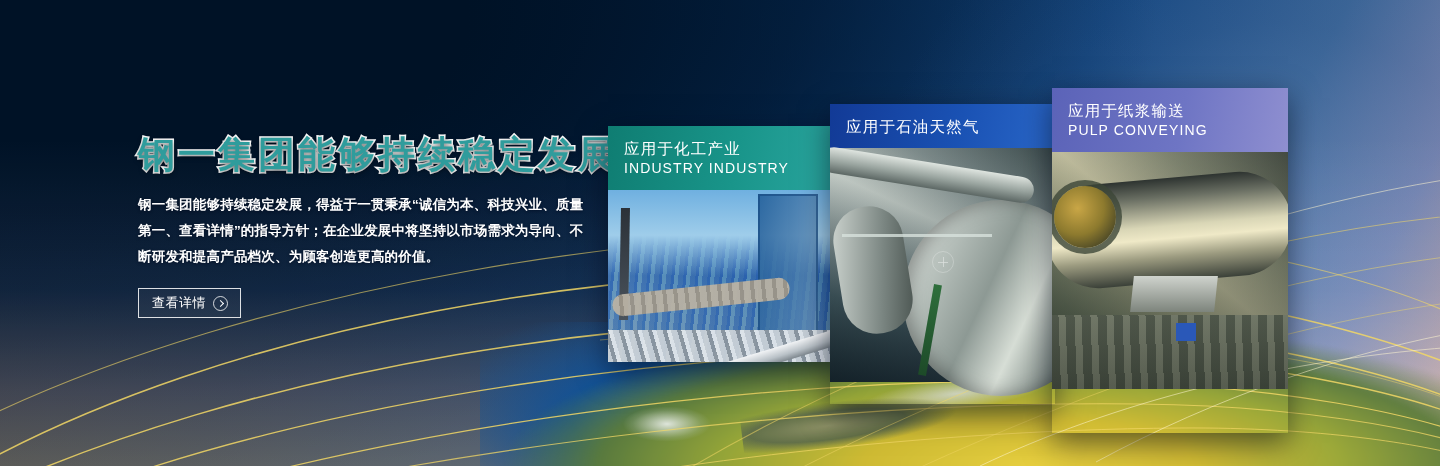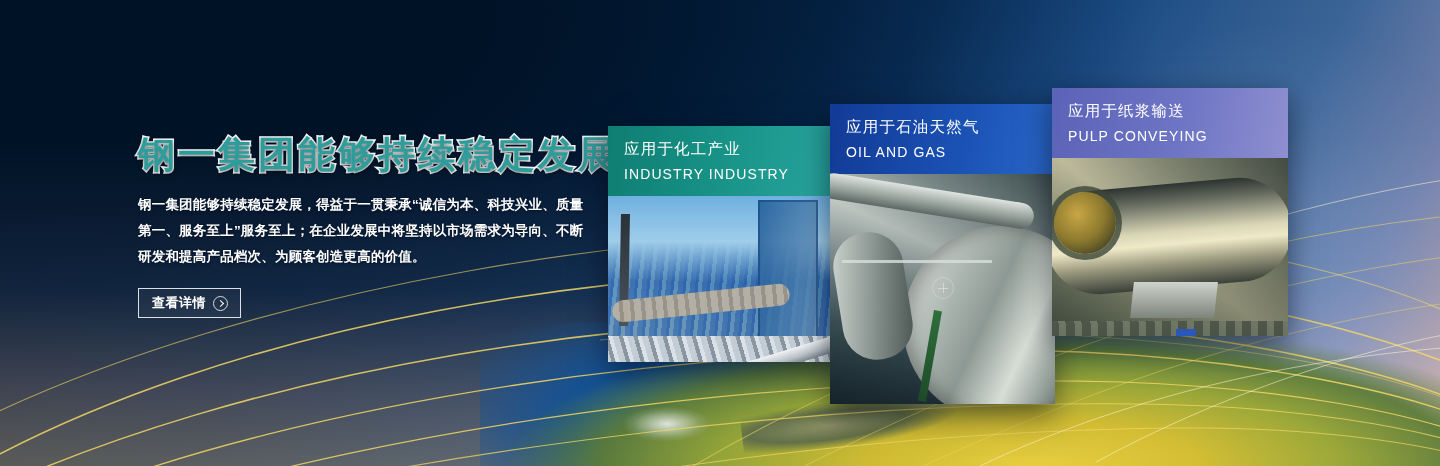--- a/index.html
+++ b/index.html
@@ -92,21 +92,21 @@
     width:446px;
     text-shadow:0 1px 3px rgba(0,10,30,.7);
   }
   .cta{
     display:inline-flex; align-items:center; gap:7px;
     margin-top:18px;
     padding:5px 12px 5px 13px;
     border:1px solid rgba(255,255,255,.85);
     background:rgba(255,255,255,.04);
     color:#ffffff;
-    font-size:13px; font-weight:bold;
+    font-size:13px; font-weight:normal;
     letter-spacing:.5px;
     text-decoration:none;
     cursor:pointer;
   }
   .cta .chev{
     width:15px; height:15px; flex:0 0 15px;
     border:1px solid rgba(255,255,255,.8);
     border-radius:50%;
     position:relative;
   }
@@ -121,21 +121,21 @@
   .card{
     position:absolute;
     box-shadow:0 10px 28px rgba(0,5,20,.55);
     overflow:hidden;
   }
   .card .cap{
     padding:13px 16px 12px 16px;
     color:#ffffff;
   }
   .cap .zh{ font-size:15.5px; line-height:1.25; letter-spacing:1.2px; font-weight:400; }
-  .cap .en{ font-size:14px; line-height:1.3; letter-spacing:1.1px; margin-top:7px; }
+  .cap .en{ font-size:14px; line-height:1.3; letter-spacing:1.1px; margin-top:1px; }
   .card .photo{ position:relative; width:100%; }
   .plus{
     position:absolute; left:50%; top:44%;
     width:22px; height:22px; margin-left:-11px;
     border:1px solid rgba(255,255,255,.45); border-radius:50%;
     opacity:.55;
   }
   .plus:before,.plus:after{
     content:""; position:absolute; background:rgba(255,255,255,.7);
   }
@@ -207,21 +207,21 @@
   #card2 .rail{
     position:absolute; left:12px; top:86px; width:150px; height:3px;
     background:rgba(215,225,220,.8);
   }
   #card2 .greenpipe{
     position:absolute; left:96px; bottom:6px; width:8px; height:92px;
     background:linear-gradient(180deg,#2f6f3c,#1d4a28); transform:rotate(10deg);
   }
 
   
-  #card3{ left:1052px; top:88px; width:236px; height:248px; }
+  #card3{ left:1052px; top:88px; width:236px; height:345px; }
   #card3 .cap{ background:linear-gradient(100deg,#5b63b8 0%, #6e75c4 55%, #8f8fd0 100%); }
   #card3 .photo{ height:237px;
     background:
       linear-gradient(180deg, rgba(240,240,225,.12), rgba(20,30,25,.45)),
       linear-gradient(40deg,#2e3a2c 0%, #5a6450 22%, #8c8f72 40%, #b7b493 56%, #6f7560 76%, #2b332b 100%);
   }
   #card3 .roller{
     position:absolute; left:-6px; top:26px; width:246px; height:104px;
     border-radius:52px; transform:rotate(-5deg);
     background:linear-gradient(180deg,#2d3330 0%, #6a6f63 18%, #d9d6b6 46%, #efe9c7 58%, #9c9b80 76%, #3a4038 100%);
@@ -281,21 +281,21 @@
       <g fill="none" stroke="#fff6cf" stroke-opacity="0.55">
         <path d="M1470,176 C1330,196 1160,244 1010,316" stroke-width="1"></path>
         <path d="M1470,330 C1352,350 1214,398 1096,462" stroke-width="1"></path>
         <path d="M980,466 C1110,404 1280,358 1470,346" stroke-width="1"></path>
       </g>
     </svg>
   </div>
 
   <div class="copy">
     <div class="headline">钢一集团能够持续稳定发展</div>
-    <div class="desc">钢一集团能够持续稳定发展，得益于一贯秉承“诚信为本、科技兴业、质量第一、服务至上”服务至上；在企业发展中将坚持以市场需求为导向、不断研发和提高产品档次、为顾客创造更高的价值。</div>
+    <div class="desc">钢一集团能够持续稳定发展，得益于一贯秉承“诚信为本、科技兴业、质量第一、查看详情”的指导方针；在企业发展中将坚持以市场需求为导向、不断研发和提高产品档次、为顾客创造更高的价值。</div>
     <a class="cta" href="#">
       <span>查看详情</span>
       <span class="chev"></span>
     </a>
   </div>
 
   <div class="card" id="card1">
     <div class="cap">
       <div class="zh">应用于化工产业</div>
       <div class="en">INDUSTRY INDUSTRY</div>
@@ -305,21 +305,20 @@
       <div class="tower"></div>
       <div class="duct"></div>
       <div class="pipes"></div>
       <div class="bigpipe"></div>
     </div>
   </div>
 
   <div class="card" id="card2">
     <div class="cap">
       <div class="zh">应用于石油天然气</div>
-      <div class="en">OIL AND GAS</div>
     </div>
     <div class="photo">
       <div class="vessel"></div>
       <div class="ductA"></div>
       <div class="ductB"></div>
       <div class="rail"></div>
       <div class="greenpipe"></div>
       <div class="plus"></div>
     </div>
   </div>

